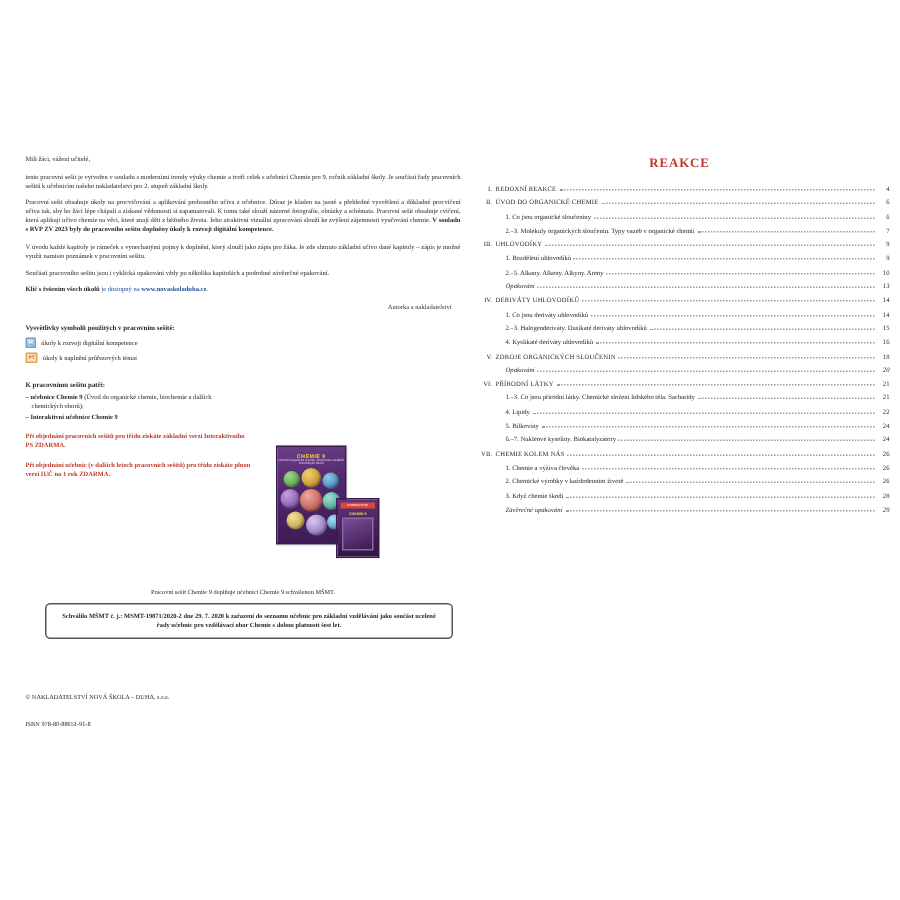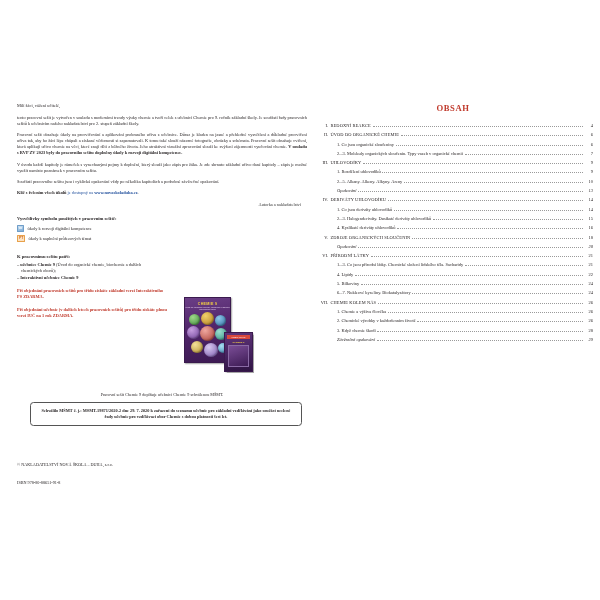--- a/index.html
+++ b/index.html
@@ -367,21 +367,21 @@
     </div>
   </div>
 
   <div class="approval-note">Pracovní sešit Chemie 9 doplňuje učebnici Chemie 9 schválenou MŠMT.</div>
   <div class="approval-box">Schválilo MŠMT č. j.: MSMT-19871/2020-2 dne 29. 7. 2020 k zařazení do seznamu učebnic pro základní vzdělávání jako součást ucelené řady učebnic pro vzdělávací obor Chemie s dobou platnosti šest let.</div>
 
   <div class="copyright">© NAKLADATELSTVÍ NOVÁ ŠKOLA – DUHA, s.r.o.</div>
   <div class="isbn">ISBN 978-80-88651-91-8</div>
 
   <div class="col-right">
-    <div class="toc-title">OBSAH</div>
+    <div class="toc-title">REAKCE</div>
     <div class="toc-list" id="toc-list">
         <div class="toc-row lvl1">
           <span class="num">I.</span>
           <span class="txt">REDOXNÍ REAKCE</span>
           <span class="dots"></span>
           <span class="pg">4</span>
         </div>
         <div class="toc-row lvl1">
           <span class="num">II.</span>
           <span class="txt">ÚVOD DO ORGANICKÉ CHEMIE</span>

